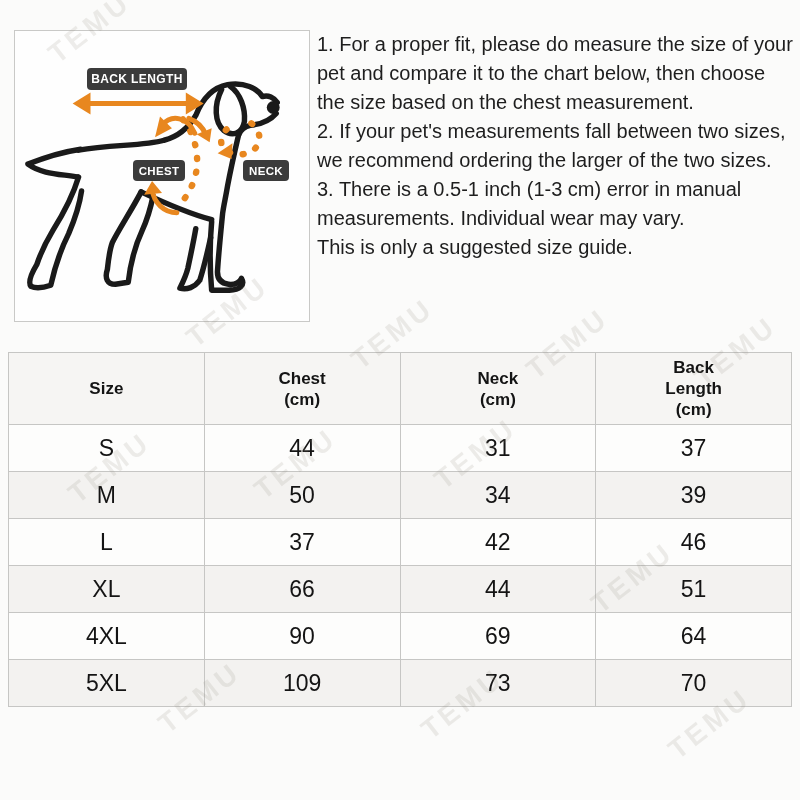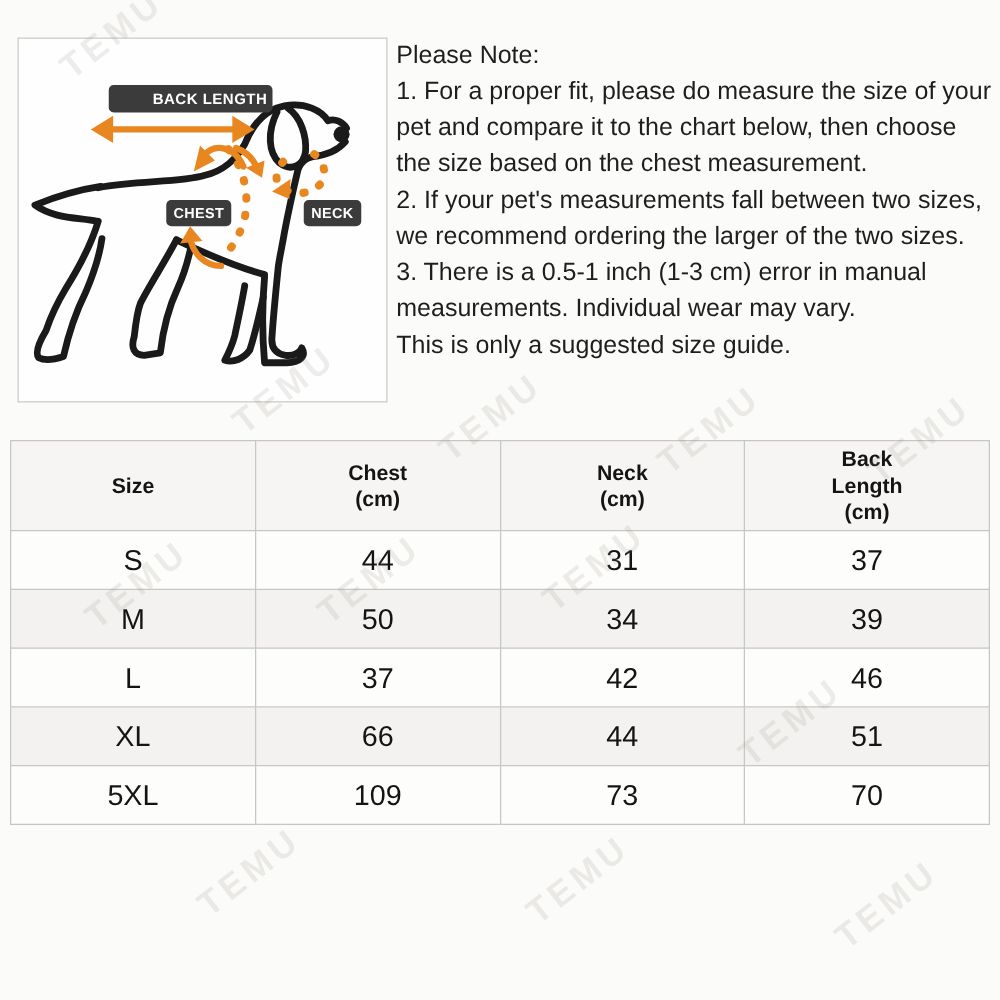--- a/index.html
+++ b/index.html
@@ -23,21 +23,21 @@
   .wm:nth-of-type(10){left:152px;top:682px;}
   .wm:nth-of-type(11){left:415px;top:688px;}
   .wm:nth-of-type(12){left:662px;top:708px;}
 
   
   .diagram{position:absolute;left:14px;top:30px;width:296px;height:292px;
            background:#fefefe;border:1px solid #c9c9c7;z-index:1;box-sizing:border-box;}
   .diagram svg{position:absolute;left:0;top:0;}
   .mlabel{position:absolute;background:#3b3b3b;color:#ffffff;font-weight:bold;
           border-radius:4px;display:flex;align-items:center;justify-content:center;z-index:2;}
-  .mlabel.back{left:72px;top:37px;width:100px;height:22px;font-size:12px;letter-spacing:.4px;padding-left:31px;}
+  .mlabel.back{left:72px;top:37px;width:100px;height:22px;font-size:12px;letter-spacing:.4px;}
   .mlabel.chest{left:118px;top:129px;width:52px;height:21px;font-size:11.5px;letter-spacing:.3px;}
   .mlabel.neck{left:228px;top:129px;width:46px;height:21px;font-size:11.5px;letter-spacing:.3px;}
 
   
   .note{position:absolute;left:317px;top:30px;width:478px;z-index:1;
         font-size:20px;line-height:29px;color:#1e1e1e;}
   .note .line{margin:0;}
 
   
   .size-table{position:absolute;left:8px;top:352px;width:784px;z-index:1;
@@ -101,21 +101,20 @@
         <path d="M 138,151 L 130,165 L 148,163 Z"></path>
         <path d="M 204,123 L 219,113 L 218,129 Z"></path>
       </g>
     </svg>
     <div class="mlabel back">BACK LENGTH</div>
     <div class="mlabel chest">CHEST</div>
     <div class="mlabel neck">NECK</div>
   </div>
 
   <div class="note">
-    <div class="line">Please Note:</div>
     <div class="line">1. For a proper fit, please do measure the size of your pet and compare it to the chart below, then choose the size based on the chest measurement.</div>
     <div class="line">2. If your pet's measurements fall between two sizes, we recommend ordering the larger of the two sizes.</div>
     <div class="line">3. There is a 0.5-1 inch (1-3 cm) error in manual measurements. Individual wear may vary.</div>
     <div class="line">This is only a suggested size guide.</div>
   </div>
 
   <table class="size-table">
     <thead>
       <tr>
         <th>
@@ -155,20 +154,26 @@
         <td>42</td>
         <td>46</td>
       </tr>
       <tr>
         <td>XL</td>
         <td>66</td>
         <td>44</td>
         <td>51</td>
       </tr>
       <tr>
+        <td>4XL</td>
+        <td>90</td>
+        <td>69</td>
+        <td>64</td>
+      </tr>
+      <tr>
         <td>5XL</td>
         <td>109</td>
         <td>73</td>
         <td>70</td>
       </tr>
     </tbody>
   </table>
 
 </div>
 

